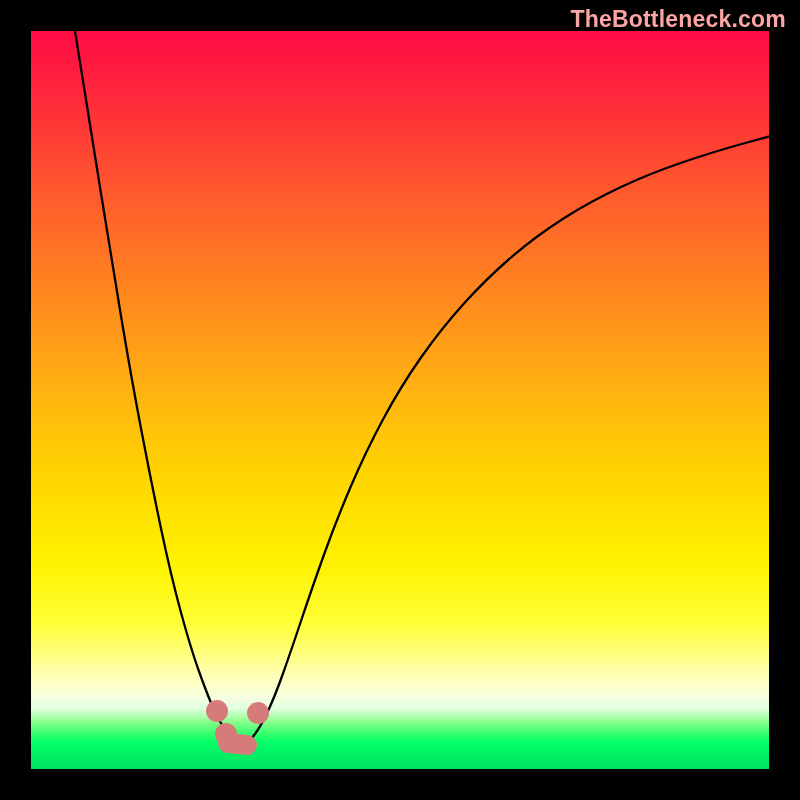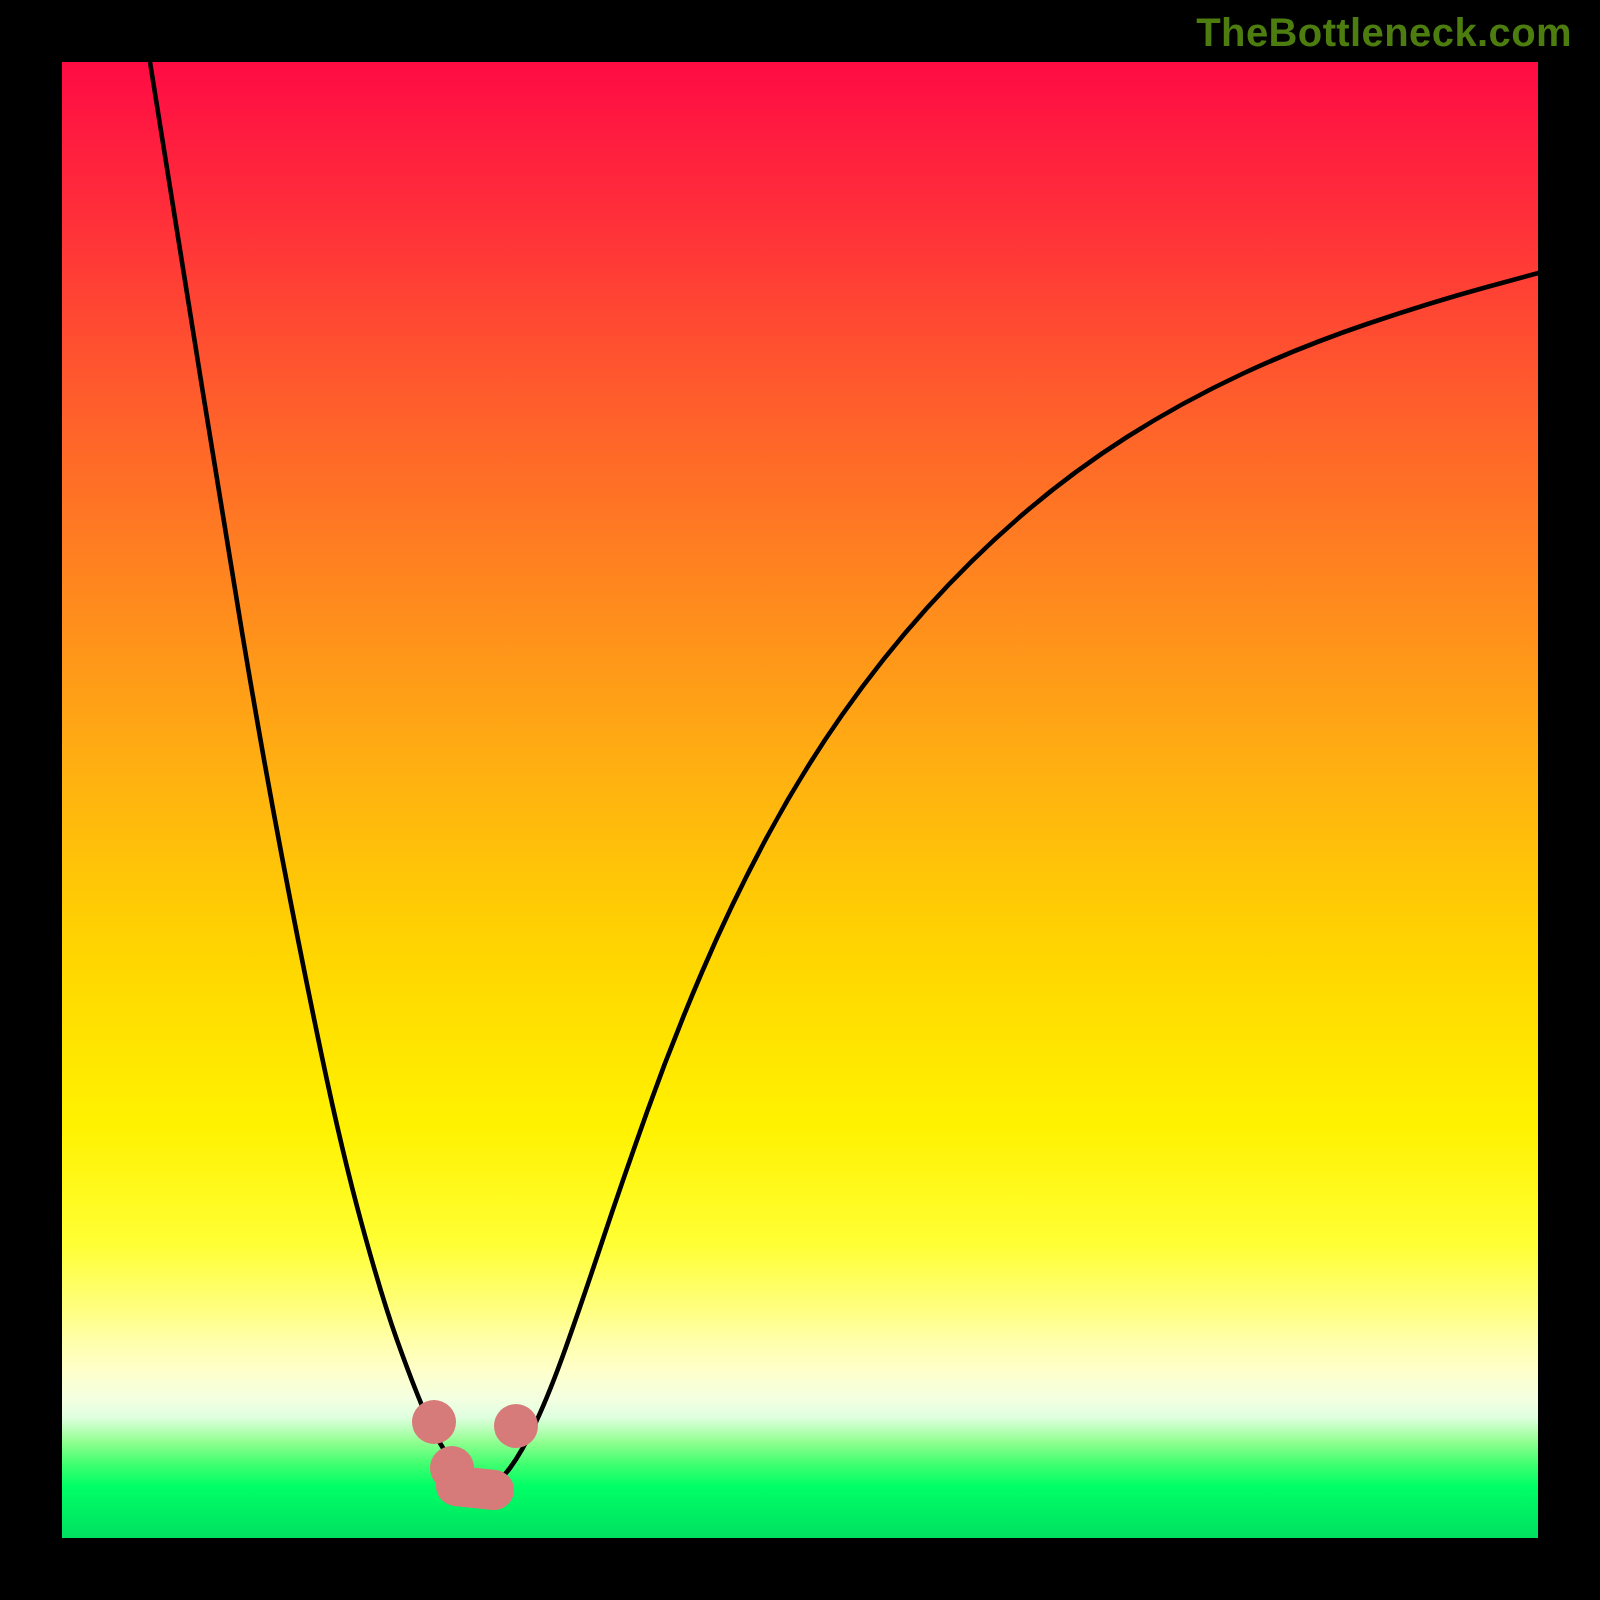--- a/index.html
+++ b/index.html
@@ -46,23 +46,23 @@
     top: 0;
     width: 100%;
     height: 100%;
     z-index: 3;
   }
   .watermark {
     position: absolute;
     top: 6px;
     right: 14px;
     font-family: Arial, Helvetica, sans-serif;
-    font-size: 20px;
+    font-size: 23px;
     font-weight: 600;
-    color: #4d7c0f;
+    color: #fca5a5;
     z-index: 10;
     letter-spacing: 0.2px;
   }
 </style>
 </head>
 <body>
 
 <div class="stage">
 
   <div class="watermark">TheBottleneck.com</div>

